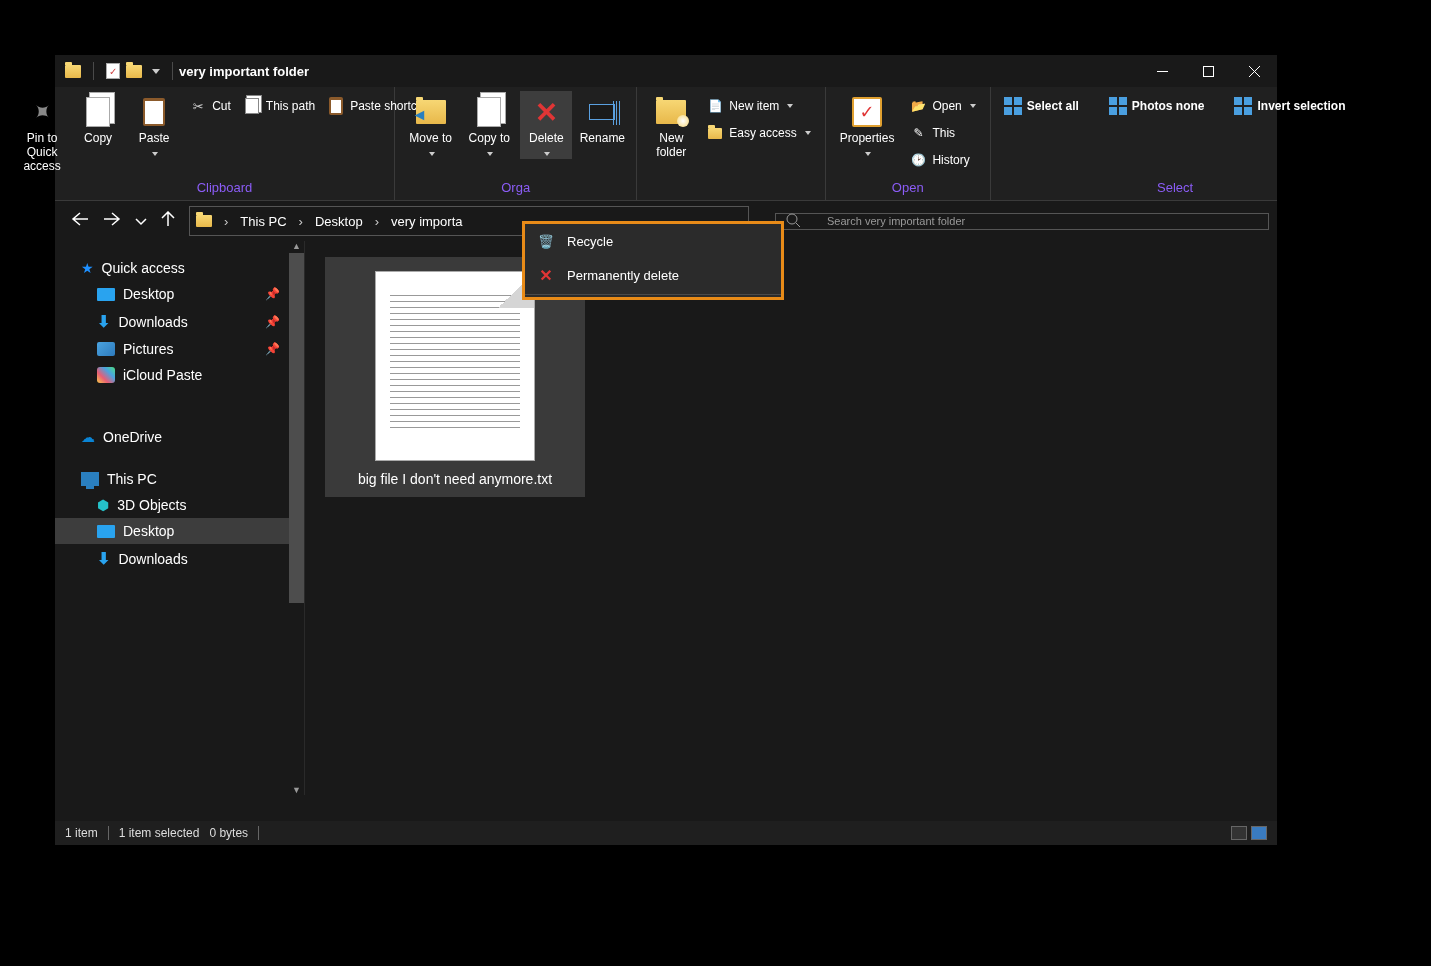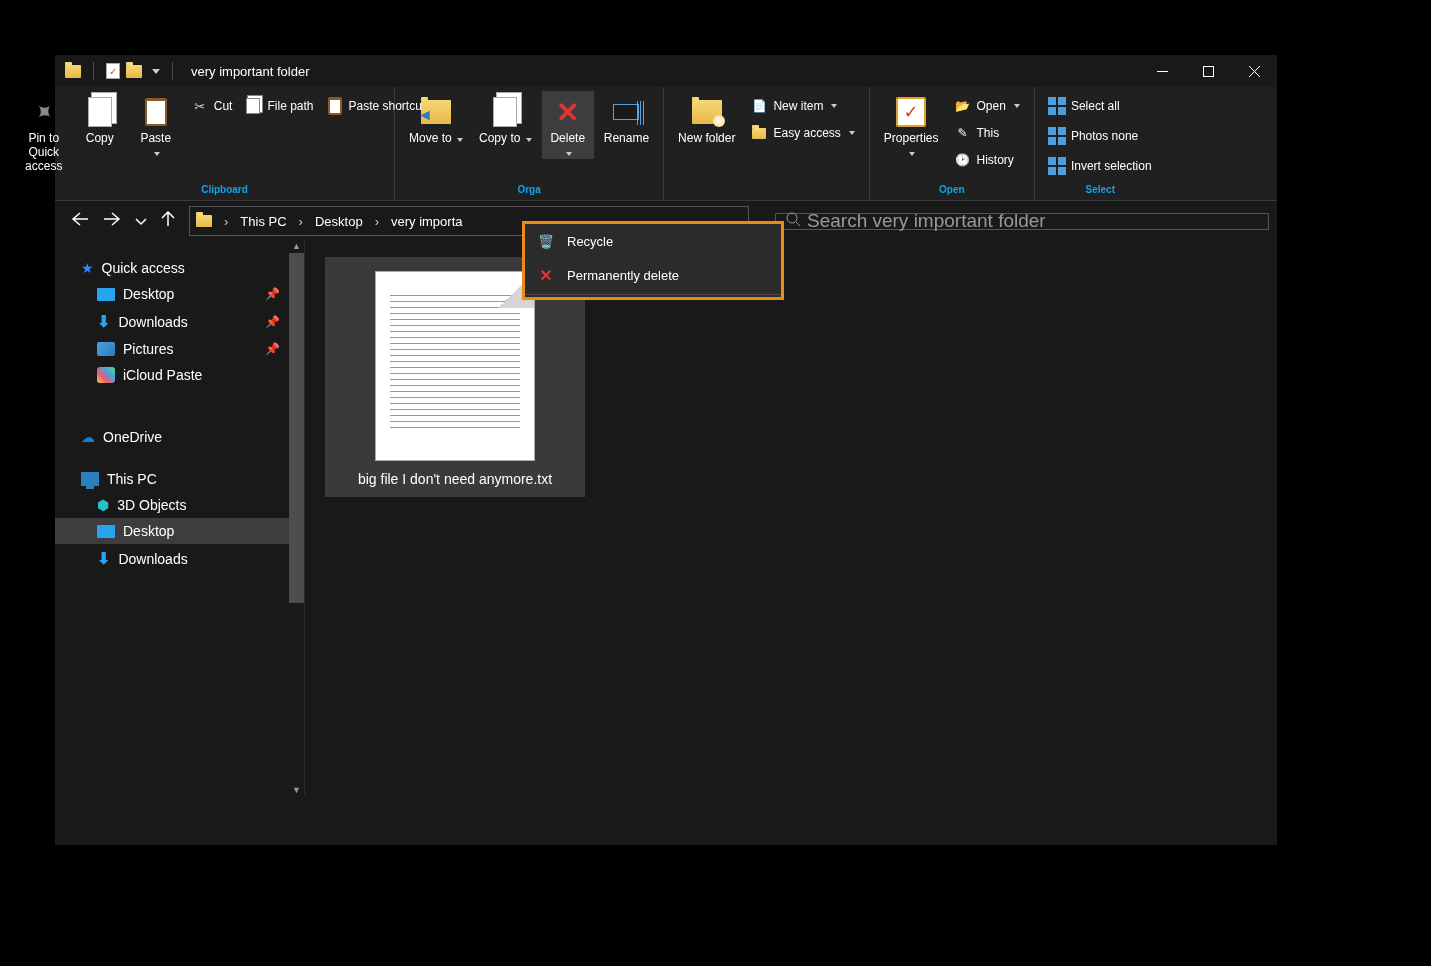--- a/index.html
+++ b/index.html
@@ -4,56 +4,56 @@
 <style>
   * { box-sizing: border-box; margin: 0; padding: 0; font-family: "Segoe UI", Arial, sans-serif; }
   body { background: #000; width: 1431px; height: 966px; position: relative; overflow: hidden; }
   .window { position: absolute; left: 55px; top: 55px; width: 1222px; height: 790px; background: #191919; color: #fff; }
   
   
   .titlebar { height: 32px; background: #191919; display: flex; align-items: center; padding-left: 10px; }
   .titlebar .tb-icons { display: flex; align-items: center; gap: 6px; }
   .folder-ico { width: 16px; height: 13px; background: linear-gradient(#f7d774,#e8b84a); border-radius: 1px; position:relative; }
   .folder-ico::before { content:""; position:absolute; top:-3px; left:0; width:7px; height:3px; background:#f7d774; border-radius:1px 1px 0 0;}
-  .tb-title { margin-left: 12px; font-size: 13px; color: #fff; }
+  .tb-title { font-size: 13px; color: #fff; font-weight: bold; }
   .sep-v { width:1px; height:18px; background:#4a4a4a; margin:0 6px;}
   .caret-down { width:0; height:0; border-left:4px solid transparent; border-right:4px solid transparent; border-top:5px solid #ccc; margin-left:4px;}
   .winctrls { margin-left:auto; display:flex; }
   .winbtn { width:46px; height:32px; display:flex; align-items:center; justify-content:center; color:#fff; font-size:11px;}
   .winbtn svg { stroke:#fff; fill:none; }
   
   
   .ribbon-tabs { height:28px; display:flex; align-items:stretch; background:#191919; }
   .ribbon-tab { padding:0 20px; display:flex; align-items:center; font-size:13px; color:#fff; }
   .ribbon-tab.file { background:#1b69c7; }
   .ribbon-tab.active { background:#202020; }
   .ribbon-right { margin-left:auto; display:flex; align-items:center; padding-right:8px; gap:6px;}
   .collapse-chev { width:0;height:0;border-left:5px solid transparent;border-right:5px solid transparent;border-bottom:6px solid #ccc;}
   .help-icon { width:18px;height:18px;border-radius:50%;background:#1b69c7;color:#fff;display:flex;align-items:center;justify-content:center;font-size:12px;}
   
   
   .ribbon-body { height:114px; background:#202020; display:flex; border-bottom:1px solid #3a3a3a; }
   .ribbon-group { display:flex; flex-direction:column; align-items:center; padding:4px 8px 2px; border-right:1px solid #3a3a3a; }
   .ribbon-group-inner { display:flex; flex:1; align-items:flex-start; gap:4px; }
-  .ribbon-group-label { font-size:10px; color:#0ea5e9; padding:2px 0 3px;font-weight:bold; }
+  .ribbon-group-label { font-size:13px; color:#8b5cf6; padding:2px 0 3px; }
   .rbtn-large { display:flex; flex-direction:column; align-items:center; padding:4px 6px 0; min-width:52px; text-align:center;}
   .rbtn-large .icon { width:34px; height:34px; display:flex; align-items:center; justify-content:center; margin-bottom:2px;}
   .rbtn-large .lbl { font-size:12px; line-height:14px; }
   .rbtn-large.selected { background:#3d3d3d; }
   .rbtn-small { display:flex; align-items:center; gap:6px; font-size:12px; padding:2px 6px; height:26px; white-space:nowrap;}
   .rbtn-small .icon { width:16px; height:16px; display:flex; align-items:center; justify-content:center;}
   .tiny-caret { width:0;height:0;border-left:3px solid transparent;border-right:3px solid transparent;border-top:4px solid #ccc; margin-left:2px;}
 
   
   .navrow { height:40px; display:flex; align-items:center; padding:5px 8px; gap:6px; background:#191919; }
   .nav-arrows { display:flex; gap:14px; align-items:center; padding:0 8px;}
   .nav-arrows svg { stroke:#fff; fill:none; stroke-width:1.5;}
   .addrbar { flex:0 0 560px; height:30px; border:1px solid #555; display:flex; align-items:center; padding:0 6px; gap:8px; font-size:13px; overflow:hidden;}
   .crumb-sep::after{content:"›"; color:#ccc; margin:0 4px;}
-  .searchbar { flex:1; height:17px; border:1px solid #555; display:flex; align-items:center; padding:0 10px; gap:6px; color:#999; font-size:19px; margin-left:20px;}
+  .searchbar { flex:1; height:17px; border:1px solid #555; display:flex; align-items:center; padding:0 10px; gap:26px; color:#999; font-size:11px; margin-left:20px;}
   
   
   .body { display:flex; height:554px; background:#191919; }
   .sidebar { width:250px; border-right:1px solid #2a2a2a; padding-top:14px; position:relative;}
   .sb-scroll { position:absolute; right:0; top:0; width:15px; height:100%; background:#191919;}
   .sb-scroll .thumb { position:absolute; right:0; top:12px; width:15px; height:350px; background:#4d4d4d;}
   .sb-scroll .arrow { position:absolute; right:3px; font-size:9px; color:#999;}
   .sb-item { display:flex; align-items:center; gap:8px; padding:5px 8px 5px 26px; font-size:14px; position:relative;}
   .sb-item.child { padding-left:42px; }
   .sb-item.selected { background:#3d3d3d; }
@@ -166,21 +166,21 @@
         </div>
         <div style="display:flex;flex-direction:row;gap:1px;padding-top:2px;">
           <div class="rbtn-small">
               <span class="icon scissors"></span>
               <span>Cut</span>
             </div>
           <div class="rbtn-small">
               <span class="icon">
                 <span class="copy-ico"></span>
               </span>
-              <span>File path</span>
+              <span>This path</span>
             </div>
           <div class="rbtn-small">
               <span class="icon">
                 <span class="paste-ico"></span>
               </span>
               <span>Paste shortcut</span>
             </div>
         </div>
       </div>
       <div class="ribbon-group-label">Clipboard</div>
@@ -268,21 +268,21 @@
               <span class="icon">🕑</span>
               <span>History</span>
             </div>
         </div>
       </div>
       <div class="ribbon-group-label">Open</div>
     </div>
 
     <div class="ribbon-group" style="border-right:none;">
       <div class="ribbon-group-inner">
-        <div style="display:flex;flex-direction:column;gap:4px;padding-top:2px;">
+        <div style="display:flex;flex-direction:row;gap:19px;padding-top:2px;font-weight:bold;">
           <div class="rbtn-small">
               <span class="icon">
                 <span class="check-grid">
                   <span></span>
                   <span></span>
                   <span></span>
                   <span></span>
                 </span>
               </span>
               <span>Select all</span>
@@ -428,20 +428,31 @@
             <div class="line"></div>
           <div class="line"></div>
             <div class="line"></div>
             <div class="line"></div>
         </div>
         <div class="file-name">big file I don't need anymore.txt</div>
       </div>
     </div>
   </div>
 
+  <div class="statusbar">
+    <span>1 item</span>
+    <div class="div"></div>
+    <span>1 item selected</span>
+    <span>0 bytes</span>
+    <div class="div"></div>
+    <div class="view-icons">
+      <div></div>
+      <div class="active"></div>
+    </div>
+  </div>
 
   <div class="dropdown">
     <div class="dd-item">
       <span class="dd-ico">🗑️</span>
       <span>Recycle</span>
     </div>
     <div class="dd-item">
       <span class="dd-ico" style="color:#e03535;font-size:16px;font-weight:bold;">✕</span>
       <span>Permanently delete</span>
     </div>

